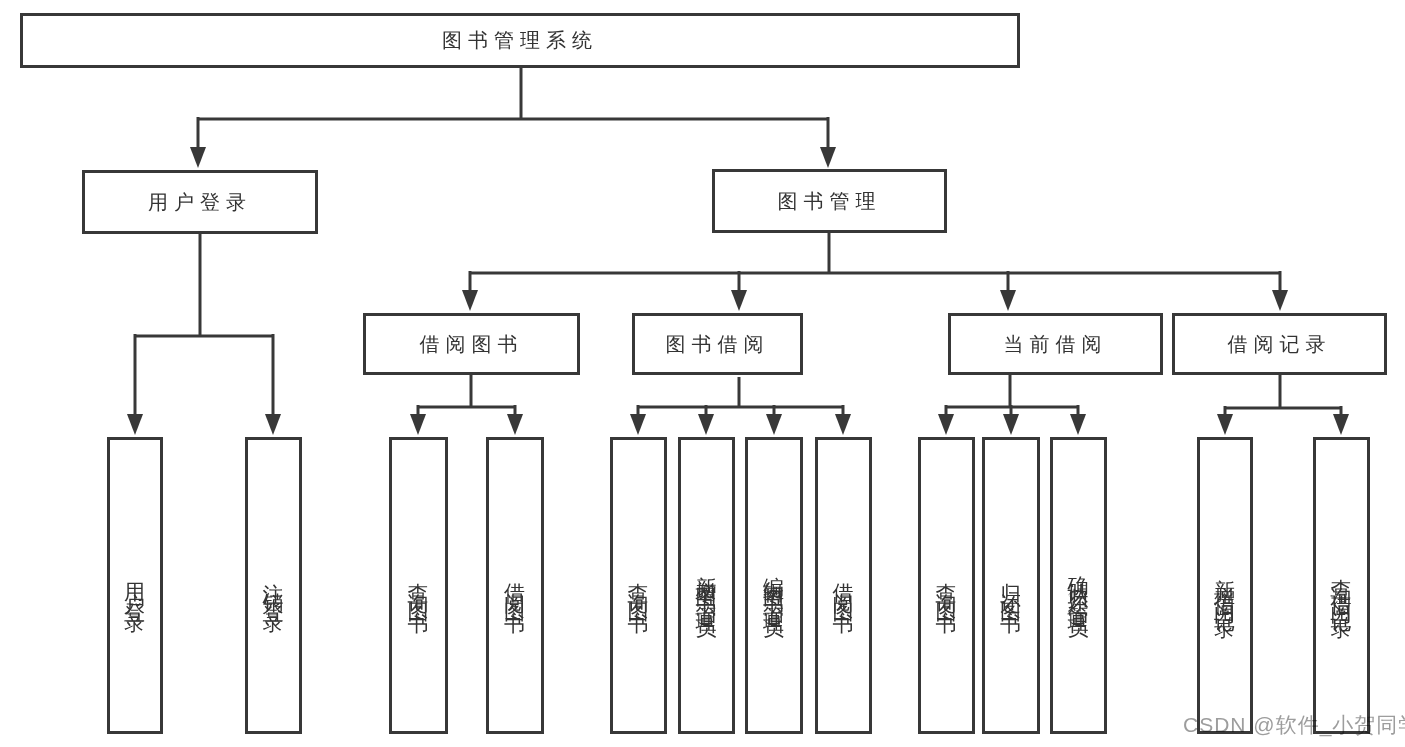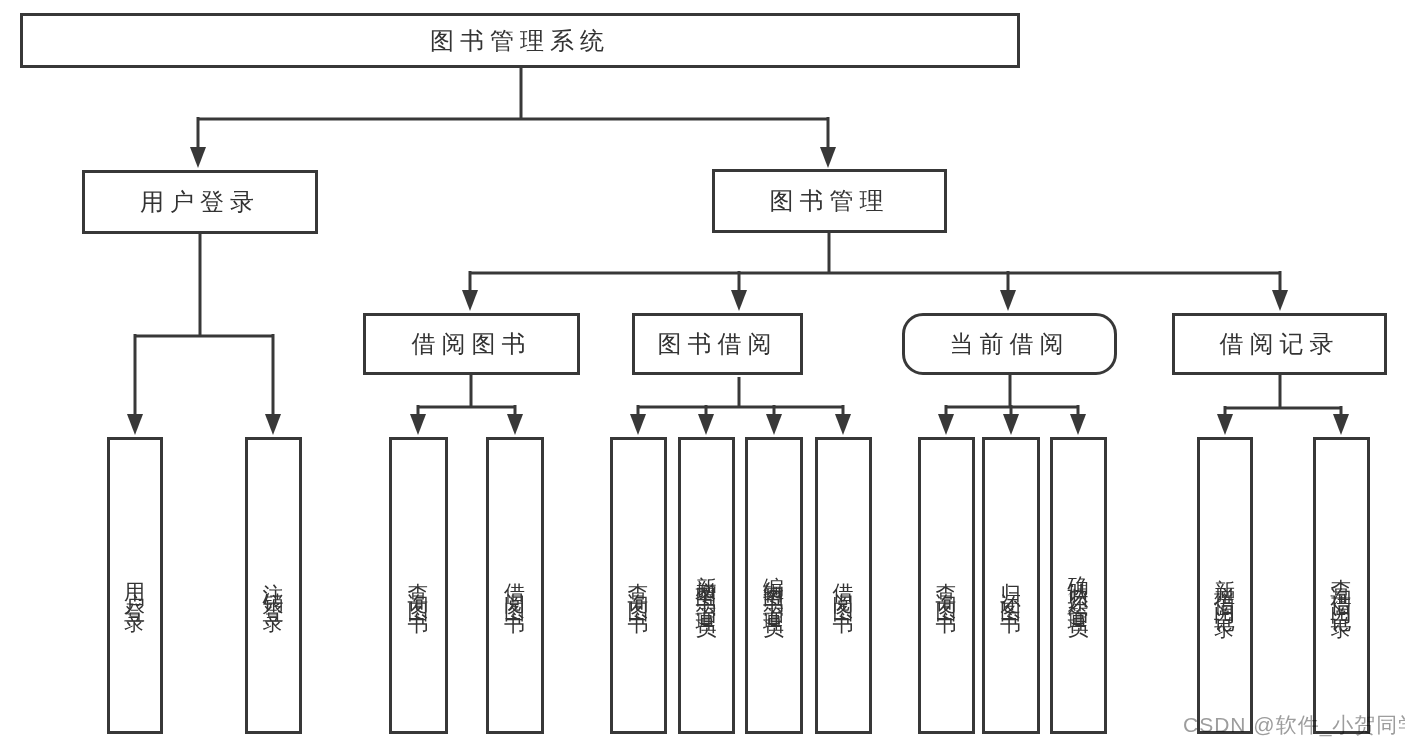--- a/index.html
+++ b/index.html
@@ -10,21 +10,21 @@
     font-family:"Liberation Sans",sans-serif;
     overflow:hidden;
   }
   #wires{position:absolute;left:0;top:0;z-index:0;}
   .hbox{
     position:absolute;
     box-sizing:border-box;
     border:3px solid #383838;
     background:#ffffff;
     display:flex;align-items:center;justify-content:center;
-    font-size:24px;color:#333333;letter-spacing:6px;
+    font-size:20px;color:#333333;letter-spacing:6px;
     z-index:1;
     white-space:nowrap;
   }
   .vbox{
     position:absolute;
     box-sizing:border-box;
     border:3px solid #383838;
     background:#ffffff;
     display:flex;align-items:center;justify-content:center;
     z-index:1;
@@ -143,21 +143,21 @@
     </g>
   </svg>
 
   <div class="hbox" style="left:20px;top:13px;width:1000px;height:55px;">图书管理系统</div>
 
   <div class="hbox" style="left:82px;top:170px;width:236px;height:64px;">用户登录</div>
   <div class="hbox" style="left:712px;top:169px;width:235px;height:64px;">图书管理</div>
 
   <div class="hbox" style="left:363px;top:313px;width:217px;height:62px;">借阅图书</div>
   <div class="hbox" style="left:632px;top:313px;width:171px;height:62px;">图书借阅</div>
-  <div class="hbox" style="left:902px;top:313px;width:215px;height:62px;border-radius:21px;">当前借阅</div>
+  <div class="hbox" style="left:948px;top:313px;width:215px;height:62px;">当前借阅</div>
   <div class="hbox" style="left:1172px;top:313px;width:215px;height:62px;">借阅记录</div>
 
   <div class="vbox len4" style="left:107px;top:437px;width:56px;height:297px;">
     <span>用户登录</span>
   </div>
   <div class="vbox len4" style="left:245px;top:437px;width:57px;height:297px;">
     <span>注销登录</span>
   </div>
 
   <div class="vbox len4" style="left:389px;top:437px;width:59px;height:297px;">

